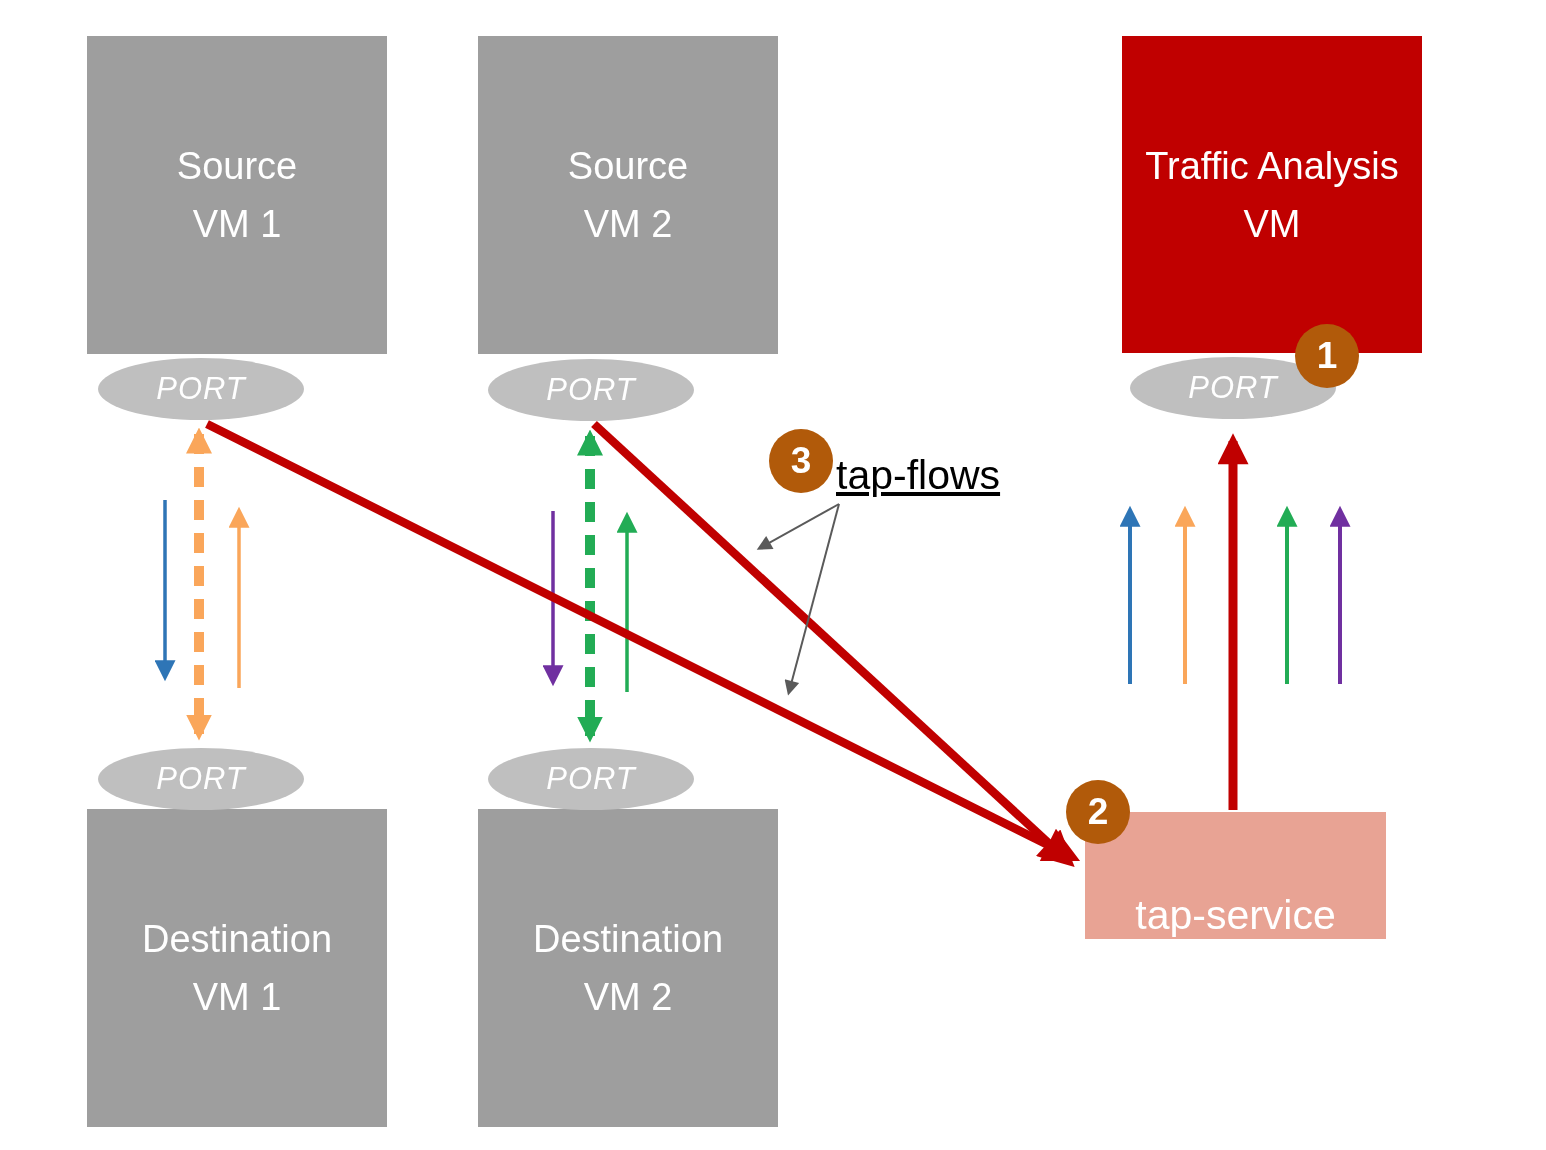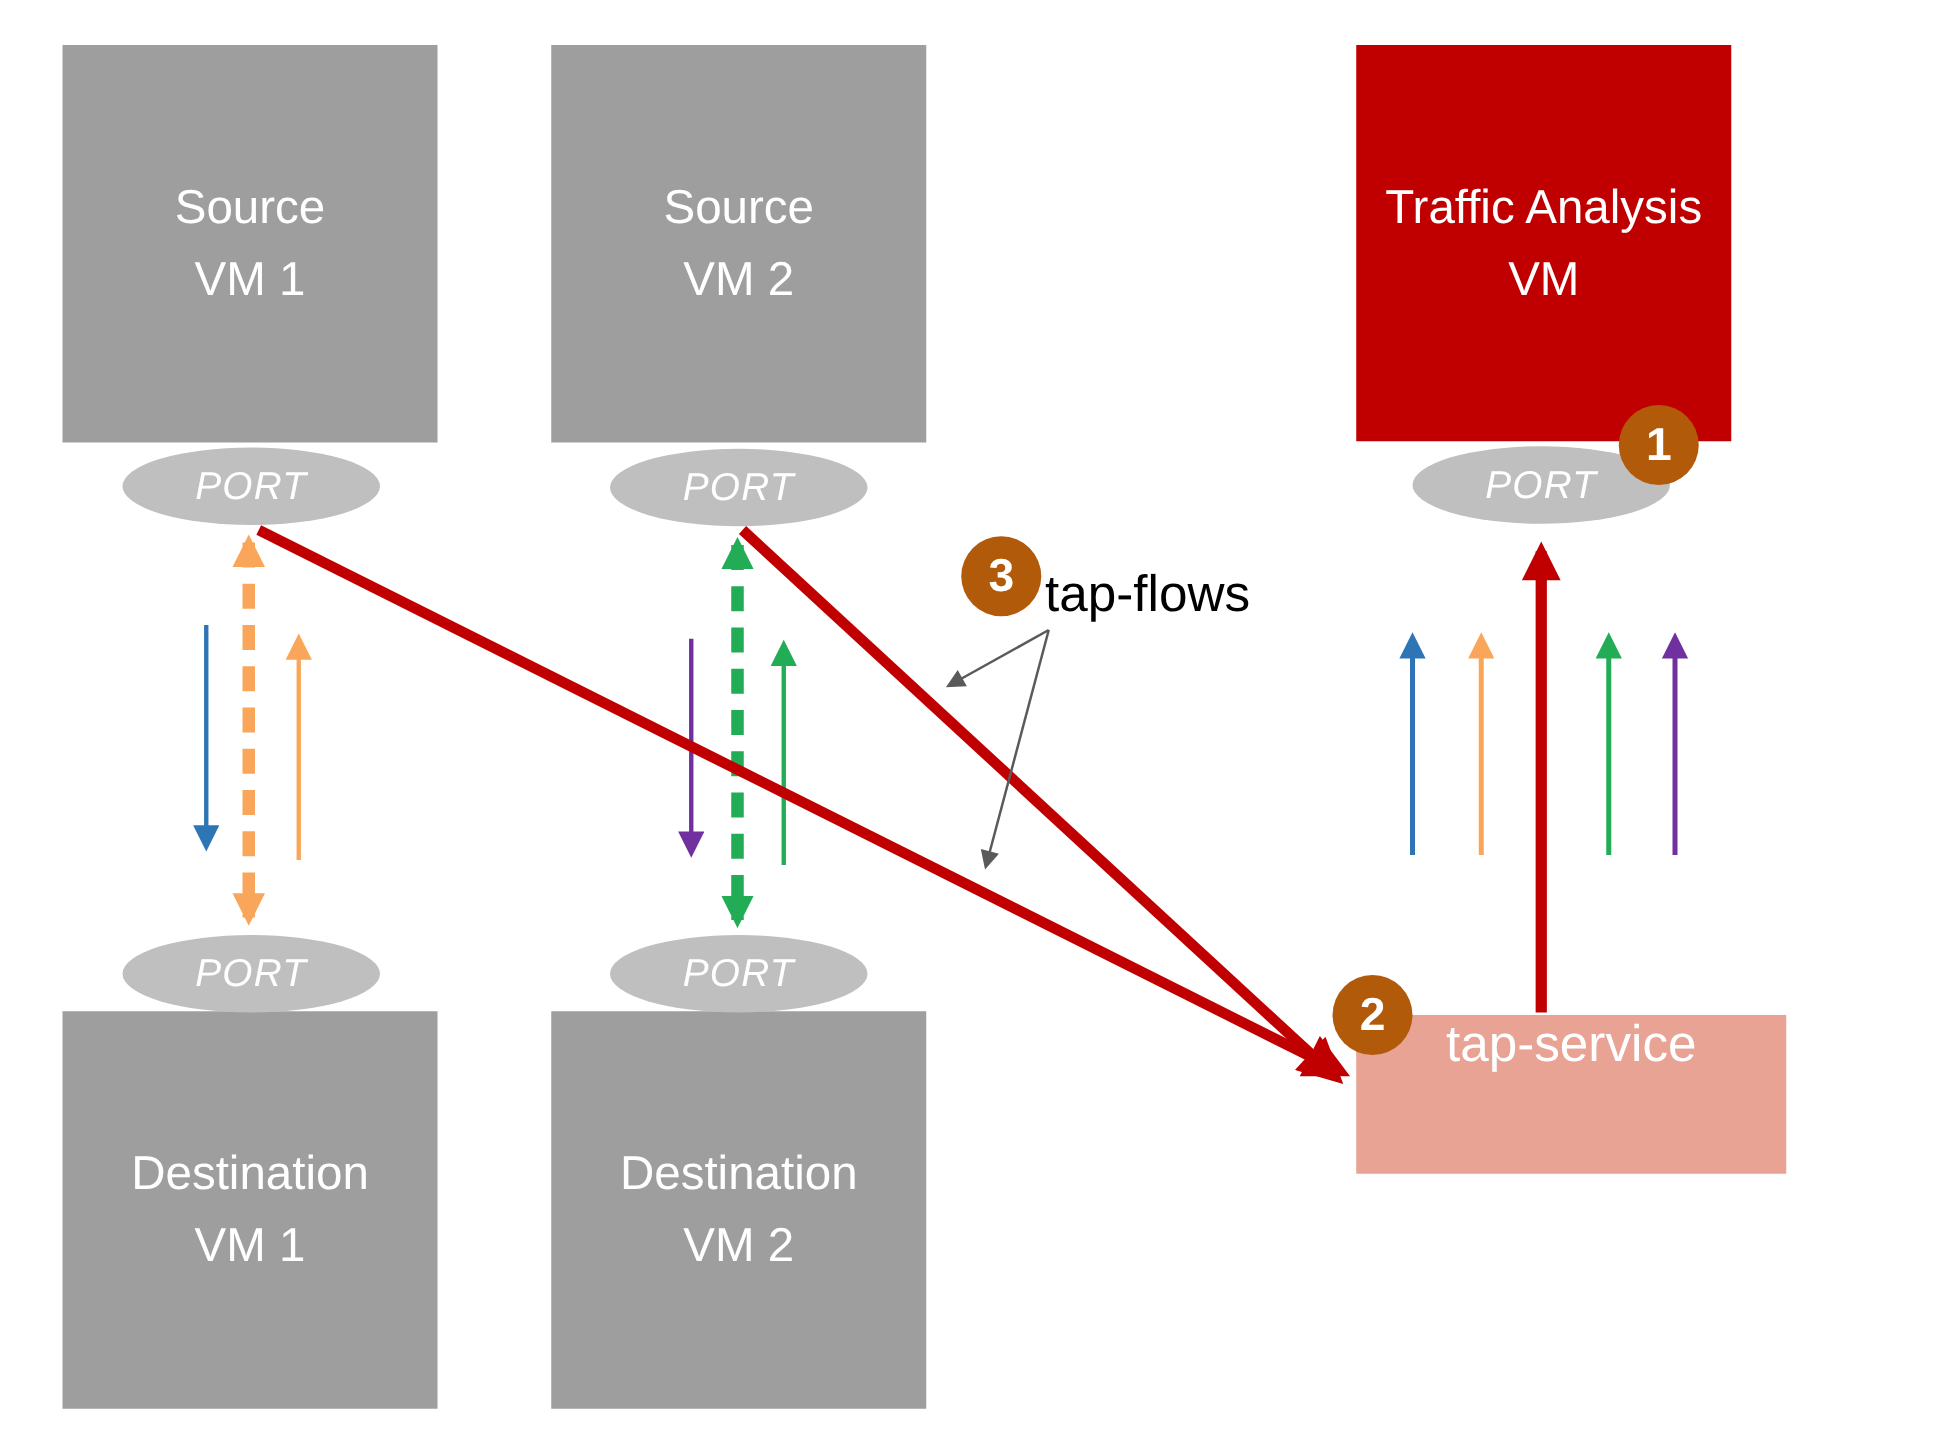--- a/index.html
+++ b/index.html
@@ -33,20 +33,21 @@
     background: var(--box-gray);
     color: var(--label-white);
     display: flex;
     flex-direction: column;
     align-items: center;
     justify-content: center;
     text-align: center;
     font-size: 38px;
     line-height: 58px;
     z-index: 1;
+    margin-left: 37px;
   }
   .vm-box.red { background: var(--vm-red); }
   #box-source-vm-1 { left: 50px;  top: 36px; }
   #box-source-vm-2 { left: 441px; top: 36px; }
   #box-traffic-analysis { left: 1085px; top: 36px; height: 317px; align-items: center; }
   #box-destination-vm-1 { left: 50px;  top: 809px; }
   #box-destination-vm-2 { left: 441px; top: 809px; }
   .port {
     position: absolute;
     width: 206px;
@@ -64,27 +65,27 @@
   }
   #port-source-vm-1 { left: 98px;   top: 358px; }
   #port-source-vm-2 { left: 488px;  top: 359px; }
   #port-traffic-analysis { left: 1130px; top: 357px; }
   #port-destination-vm-1 { left: 98px;  top: 748px; }
   #port-destination-vm-2 { left: 488px; top: 748px; }
   .tap-service-box {
     position: absolute;
     left: 1085px;
     top: 812px;
-    width: 344px;
+    width: 301px;
     height: 127px;
     background: var(--tap-service-pink);
     color: var(--label-white);
     font-size: 41px;
     display: flex;
-    align-items: flex-start;
+    align-items: flex-end;
     justify-content: center;
     z-index: 1;
   }
   svg.arrow-layer {
     position: absolute;
     left: 0; top: 0;
     width: 1546px;
     height: 1150px;
     z-index: 3;
     pointer-events: none;
@@ -107,20 +108,21 @@
   #badge-2 { left: 1066px; top: 780px; }
   #badge-3 { left: 769px;  top: 429px; }
   .tap-flows-label {
     position: absolute;
     left: 836px;
     top: 452px;
     font-size: 41px;
     color: var(--label-black);
     z-index: 5;
     white-space: nowrap;
+    text-decoration: underline;
   }
   
   .ln { fill: none; }
   .s-blue   { stroke: var(--arrow-blue); }
   .s-orange { stroke: var(--arrow-orange); }
   .s-green  { stroke: var(--arrow-green); }
   .s-purple { stroke: var(--arrow-purple); }
   .s-red    { stroke: var(--arrow-red); }
   .s-gray   { stroke: var(--annotation-gray); }
   .mk-blue   { fill: var(--arrow-blue); }

